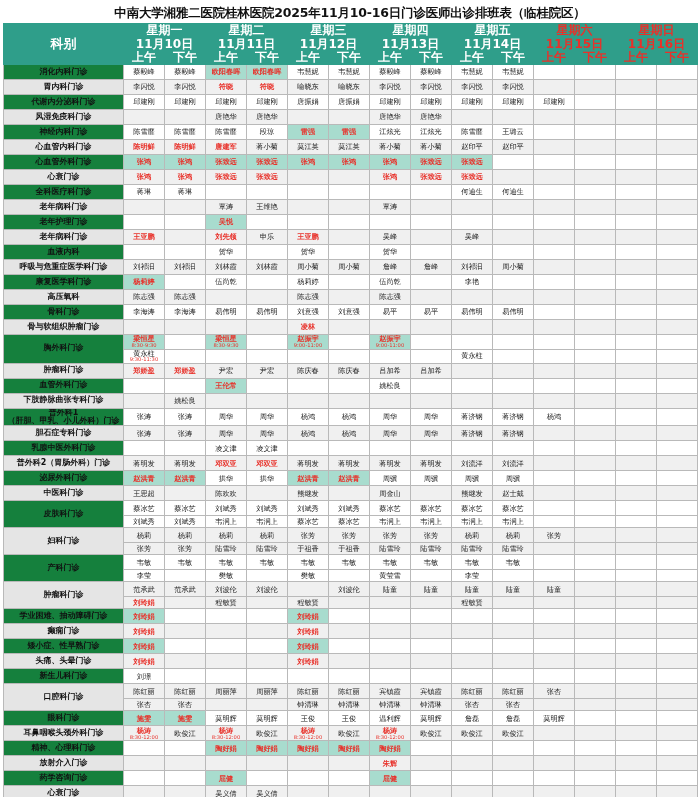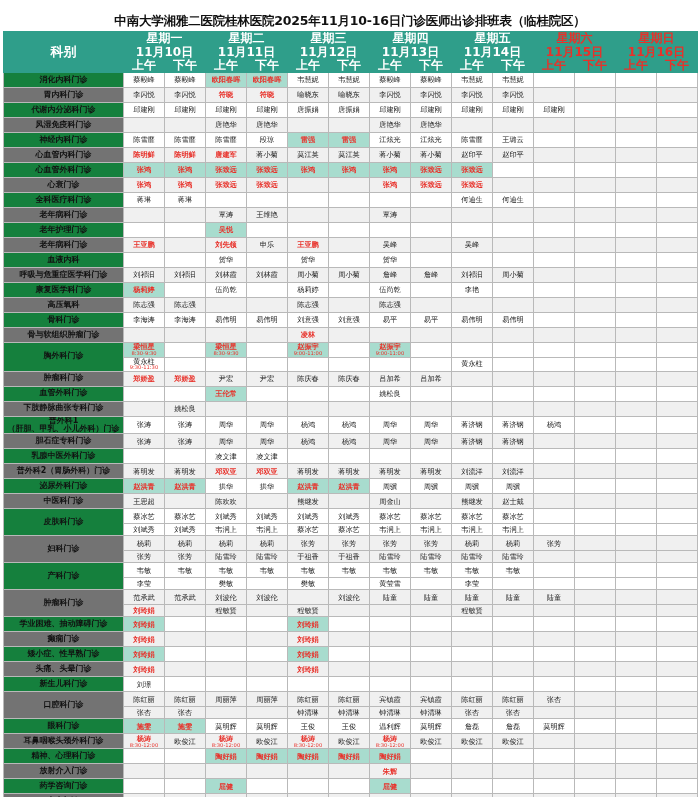--- a/index.html
+++ b/index.html
@@ -1,31 +1,31 @@
 <!DOCTYPE html>
 <html><head>
 <meta charset="utf-8">
 <style>
   html,body{margin:0;padding:0;background:#ffffff;}
   body{font-family:"DejaVu Sans","Liberation Sans",sans-serif;width:700px;height:797px;overflow:hidden;}
-  #wrap{width:700px;height:797px;box-sizing:border-box;padding:8px 3px;}
+  #wrap{width:700px;height:797px;box-sizing:border-box;padding:0 3px;}
   .title{
     text-align:center;font-size:12.5px;font-weight:bold;color:#111;
     letter-spacing:-0.2px;line-height:20px;height:20px;padding-top:3px;
     white-space:nowrap;
   }
   table{border-collapse:collapse;width:694px;table-layout:fixed;}
   td,th{border:1px solid #b9b9b9;padding:0;margin:0;vertical-align:middle;
         font-size:7.2px;line-height:1.05;text-align:center;color:#1a1a1a;
         overflow:hidden;white-space:nowrap;}
   thead th{background:#2f9e8a;color:#ffffff;font-weight:bold;font-size:12px;border-color:#2f9e8a;}
   thead th.sat,thead th.sun{color:#e8312a;}
   thead th.deptcol{font-size:13px;}
   .dept{font-weight:bold;font-size:8px;background:#15803d;color:#111;padding:0 2px;}
-  .dept.alt{background:#737373;}
+  .dept.alt{background:#e5e5e5;}
   tbody tr.alt td{background:#f0f0f0;}
   tbody tr.alt td.cell{background:#f0f0f0;}
   td.cell{height:14px;background:#ffffff;}
   td.cell.g{background:#a8dcce;}
   .nm{display:block;}
   .nm.red{color:#e8312a;font-weight:bold;}
   .tm{display:block;font-size:5.2px;color:#e8312a;font-weight:normal;line-height:1;}
   .sub td{height:11px;}
   .noteRow td{height:16px;border-color:#b9b9b9;}
   .noteLabel{text-align:right;color:#e8312a;font-weight:bold;font-size:7.5px;padding-right:4px;}

